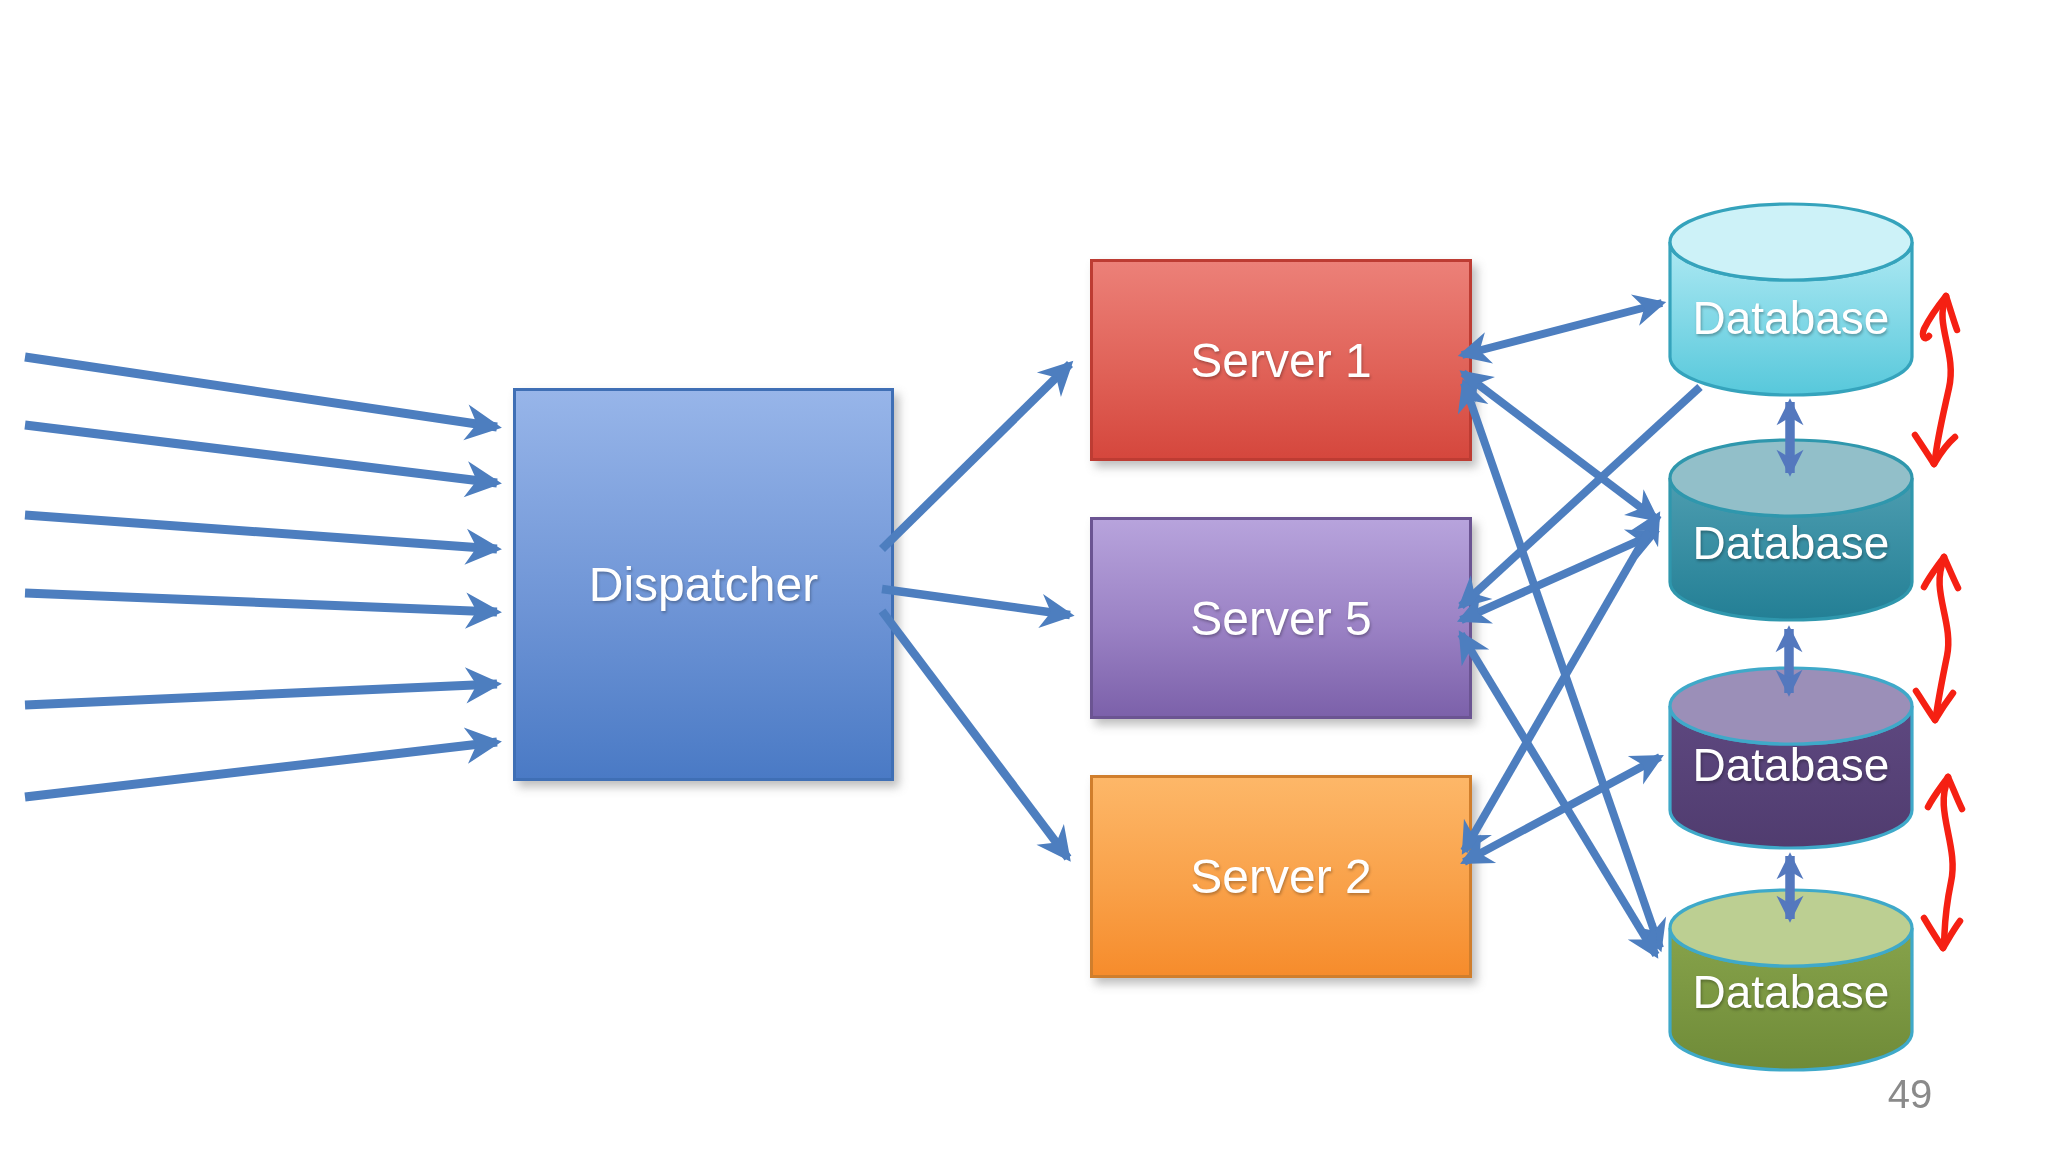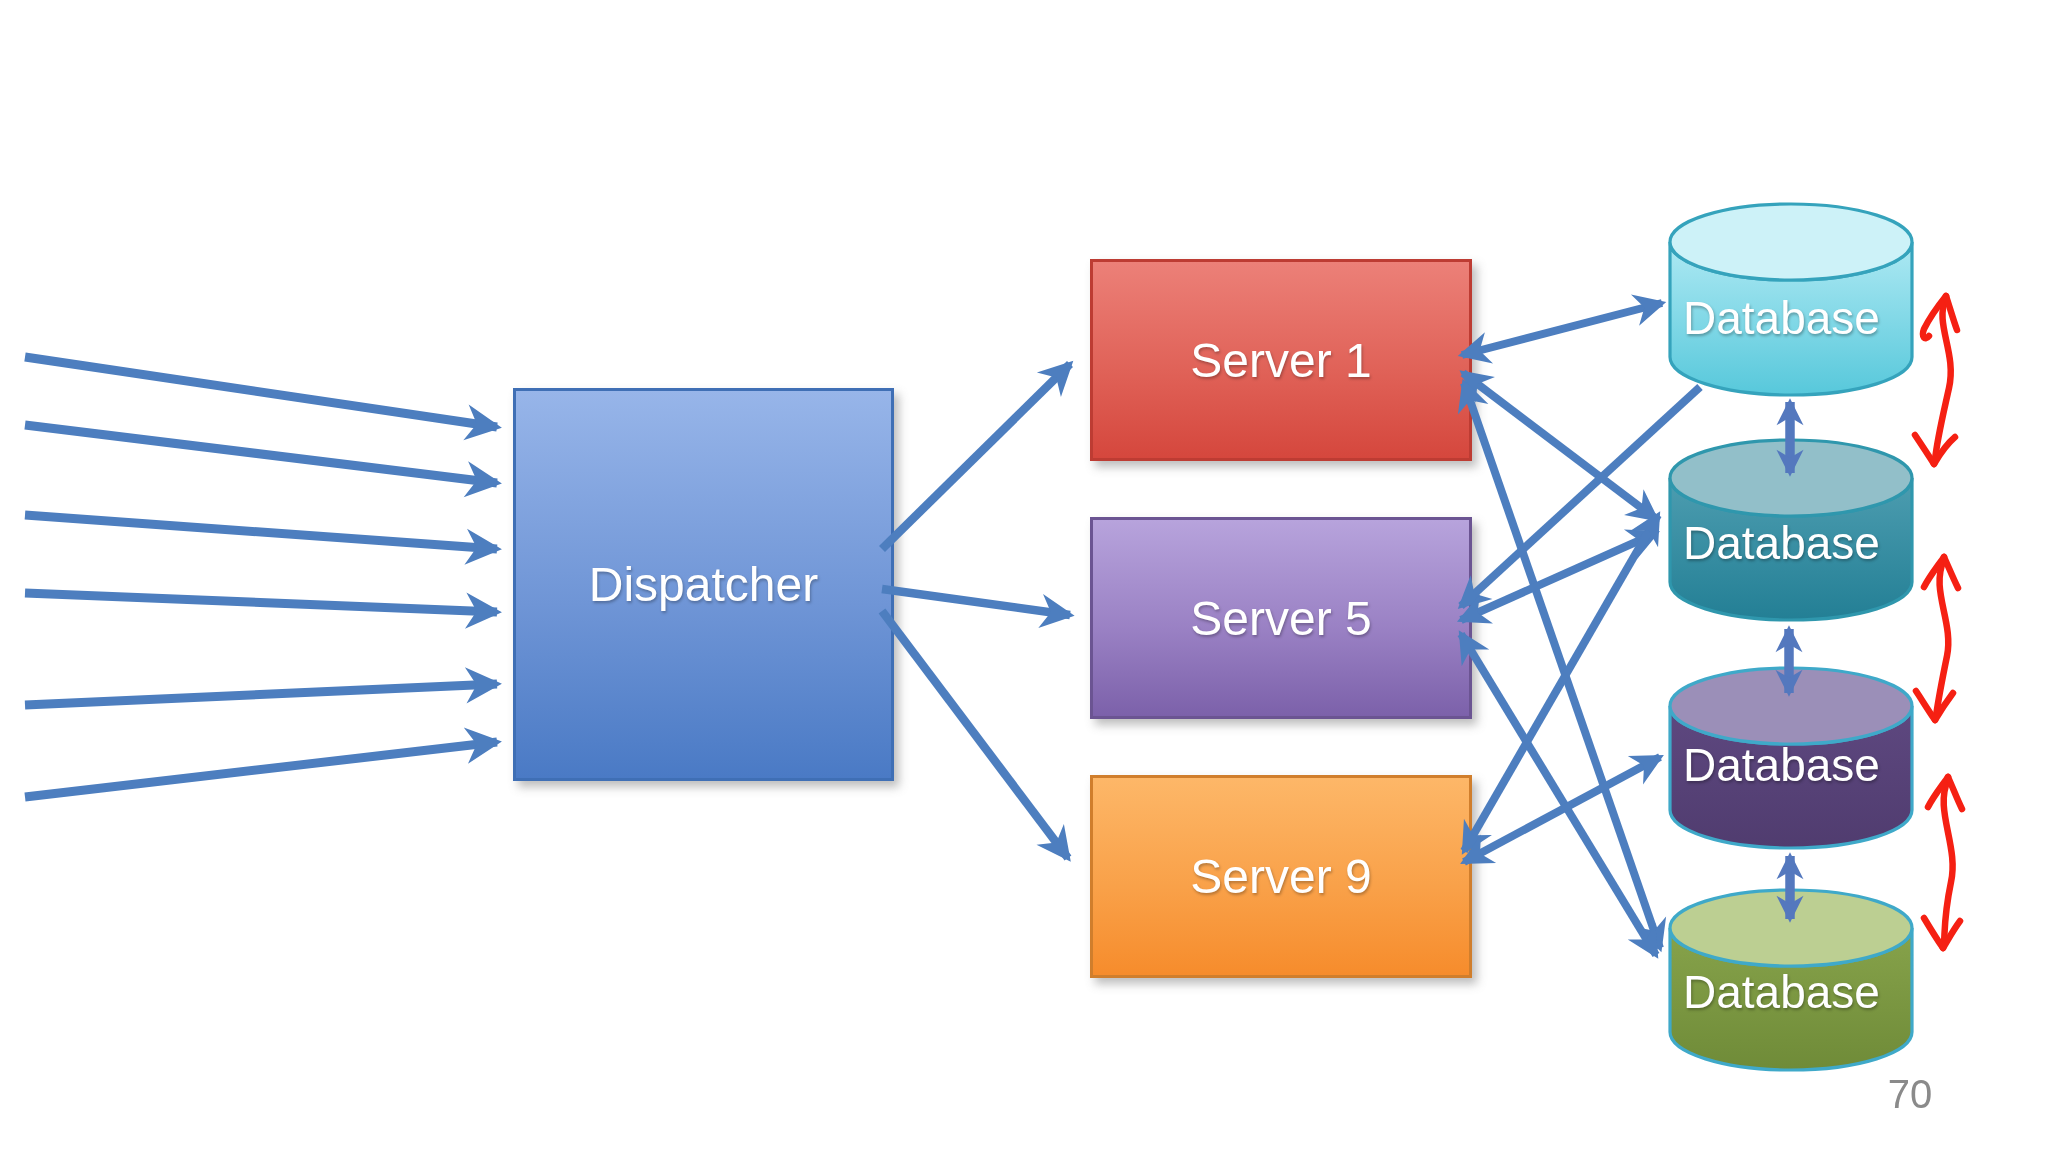--- a/index.html
+++ b/index.html
@@ -17,42 +17,42 @@
        background:linear-gradient(180deg,#ec8078 0%,#e06258 55%,#d5473d 100%);
        border:3px solid #bd3c33;}
   .server2{left:1082px;top:517px;width:376px;height:196px;
        background:linear-gradient(180deg,#b7a3dc 0%,#9a81c4 55%,#7c61aa 100%);
        border:3px solid #6b5492;}
   .server3{left:1082px;top:775px;width:376px;height:197px;
        background:linear-gradient(180deg,#fdb768 0%,#f9a149 55%,#f68c2c 100%);
        border:3px solid #d07e2c;}
   .diagram{position:absolute;left:0;top:0;pointer-events:none;}
   .db-label{position:absolute;left:1670px;width:242px;height:60px;line-height:60px;
-       color:#fff;font-size:46px;text-shadow:1px 2px 3px rgba(0,0,0,0.3);padding-left:13px;}
+       text-align:center;color:#fff;font-size:46px;text-shadow:1px 2px 3px rgba(0,0,0,0.3);}
   .db-label.d1{top:288px;} .db-label.d2{top:513px;} .db-label.d3{top:735px;} .db-label.d4{top:962px;}
   .page-number{position:absolute;left:1860px;top:1072px;width:100px;text-align:center;
        font-size:40px;color:#8a8a8a;}
 </style>
 </head>
 <body>
 
 <div class="slide">
 
 
   <div class="box dispatcher">
     <span>Dispatcher</span>
   </div>
   <div class="box server1">
     <span>Server 1</span>
   </div>
   <div class="box server2">
     <span>Server 5</span>
   </div>
   <div class="box server3">
-    <span>Server 9</span>
+    <span>Server 2</span>
   </div>
 
   <svg class="diagram" width="2048" height="1152" viewBox="0 0 2048 1152">
     <defs>
       <linearGradient id="g-db1" x1="0" y1="0" x2="0" y2="1">
         <stop offset="0" stop-color="#aee9f3"></stop>
           <stop offset="1" stop-color="#57c8db"></stop>
       </linearGradient>
       <linearGradient id="g-db2" x1="0" y1="0" x2="0" y2="1">
         <stop offset="0" stop-color="#4d9db0"></stop>
@@ -154,14 +154,14 @@
         <path d="M1943,948 C1949,938 1954,929 1960,921"></path>
       </g>
     </g>
   </svg>
 
   <div class="db-label d1">Database</div>
   <div class="db-label d2">Database</div>
   <div class="db-label d3">Database</div>
   <div class="db-label d4">Database</div>
 
-  <div class="page-number">70</div>
+  <div class="page-number">49</div>
 </div>
 
 </body></html>

